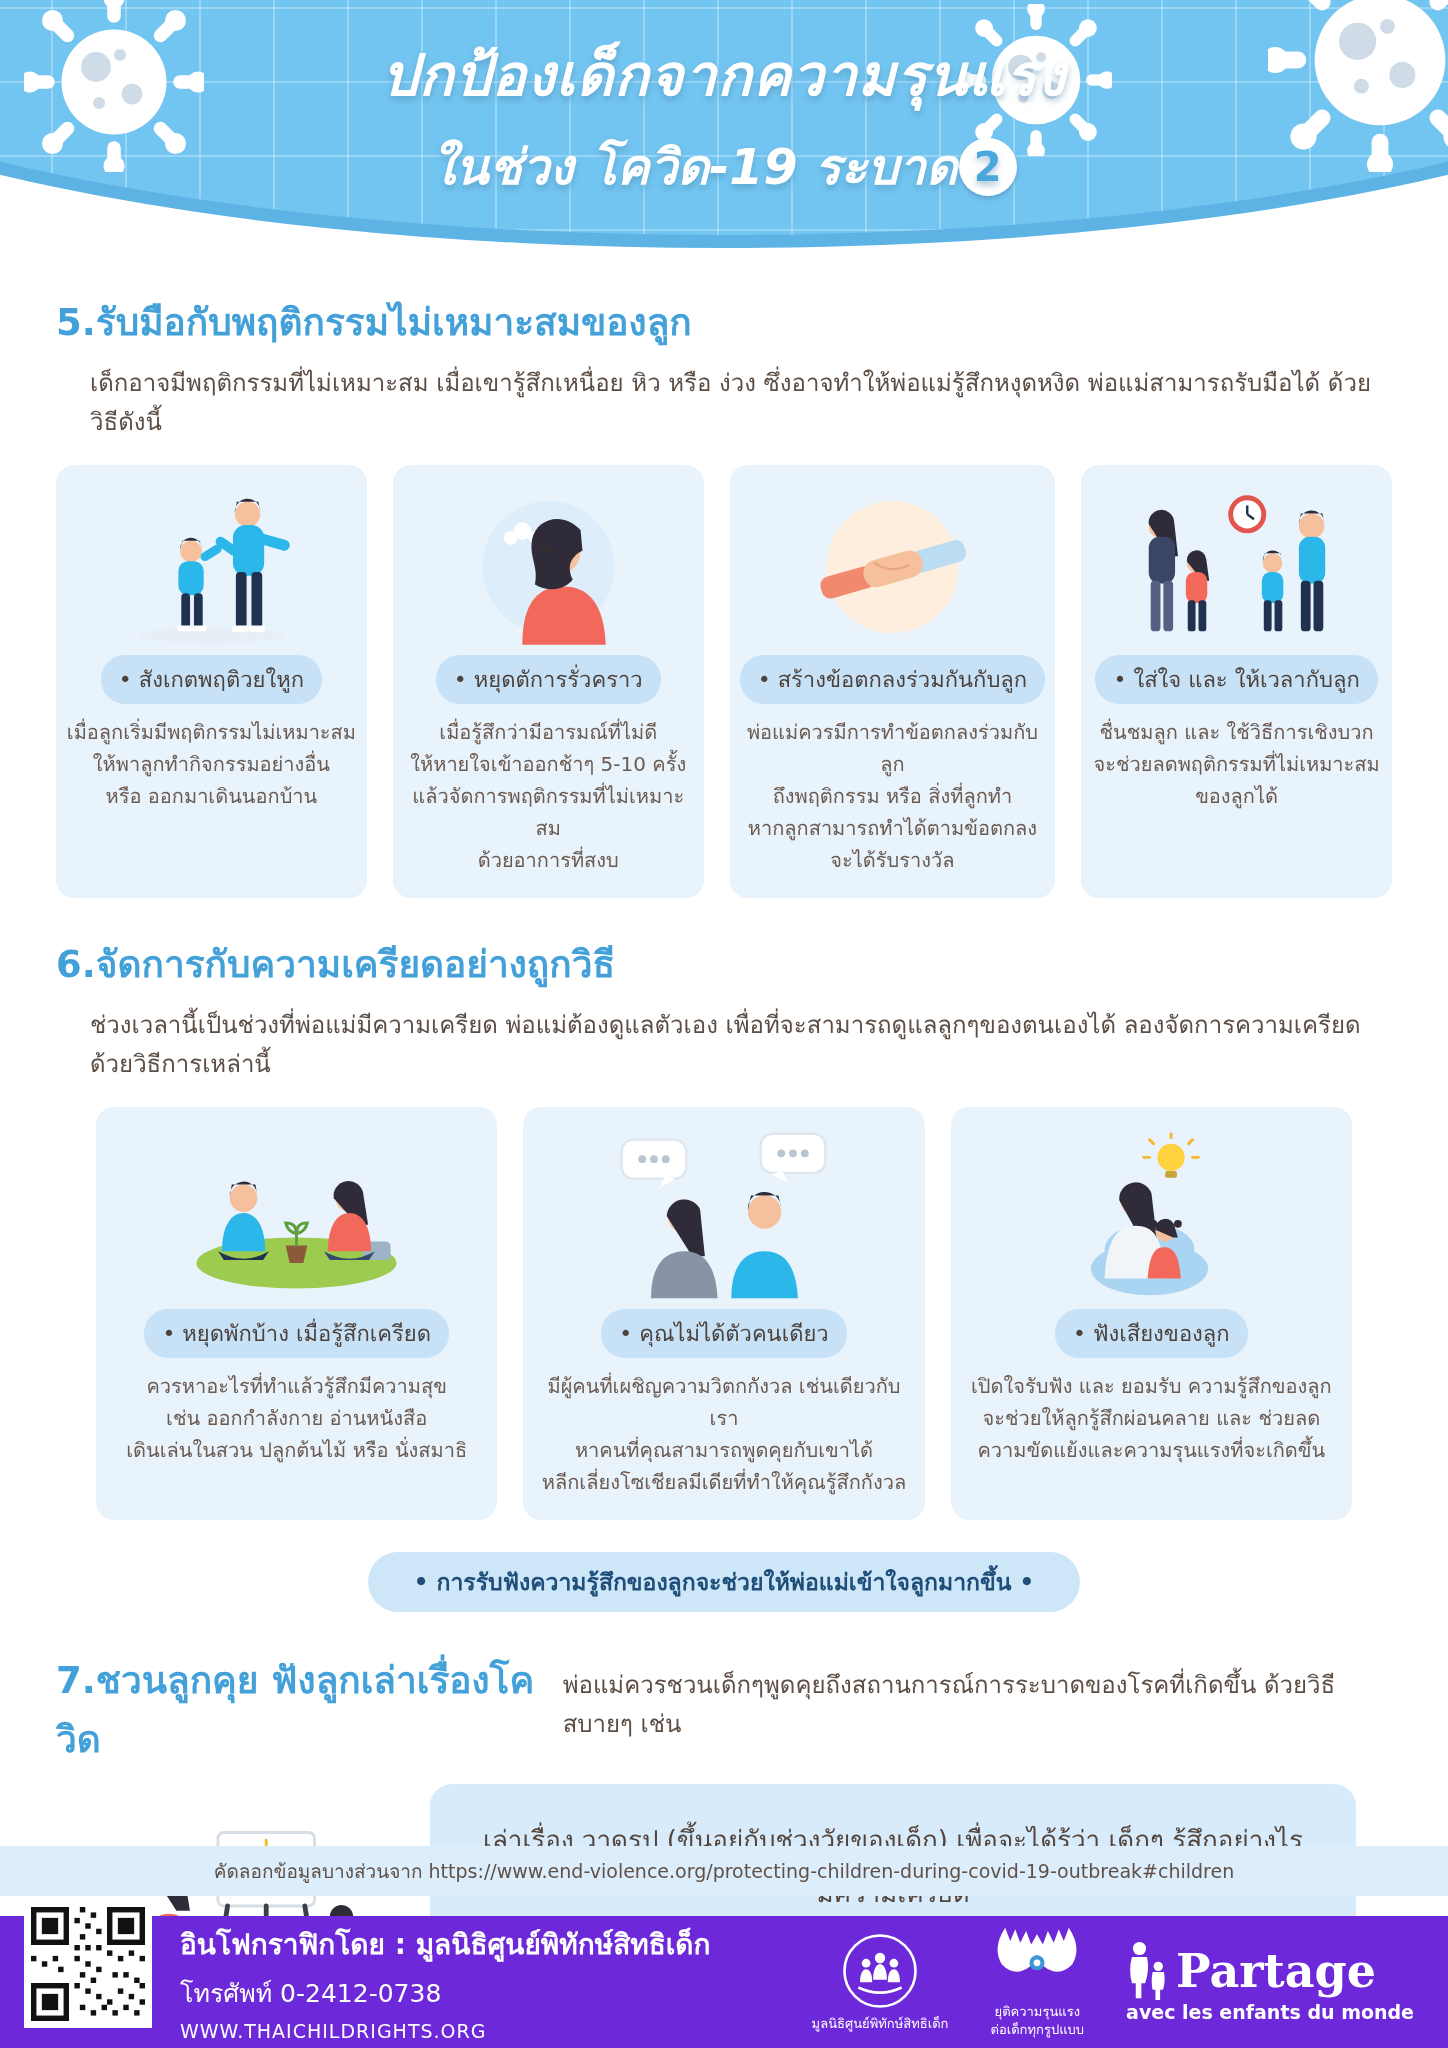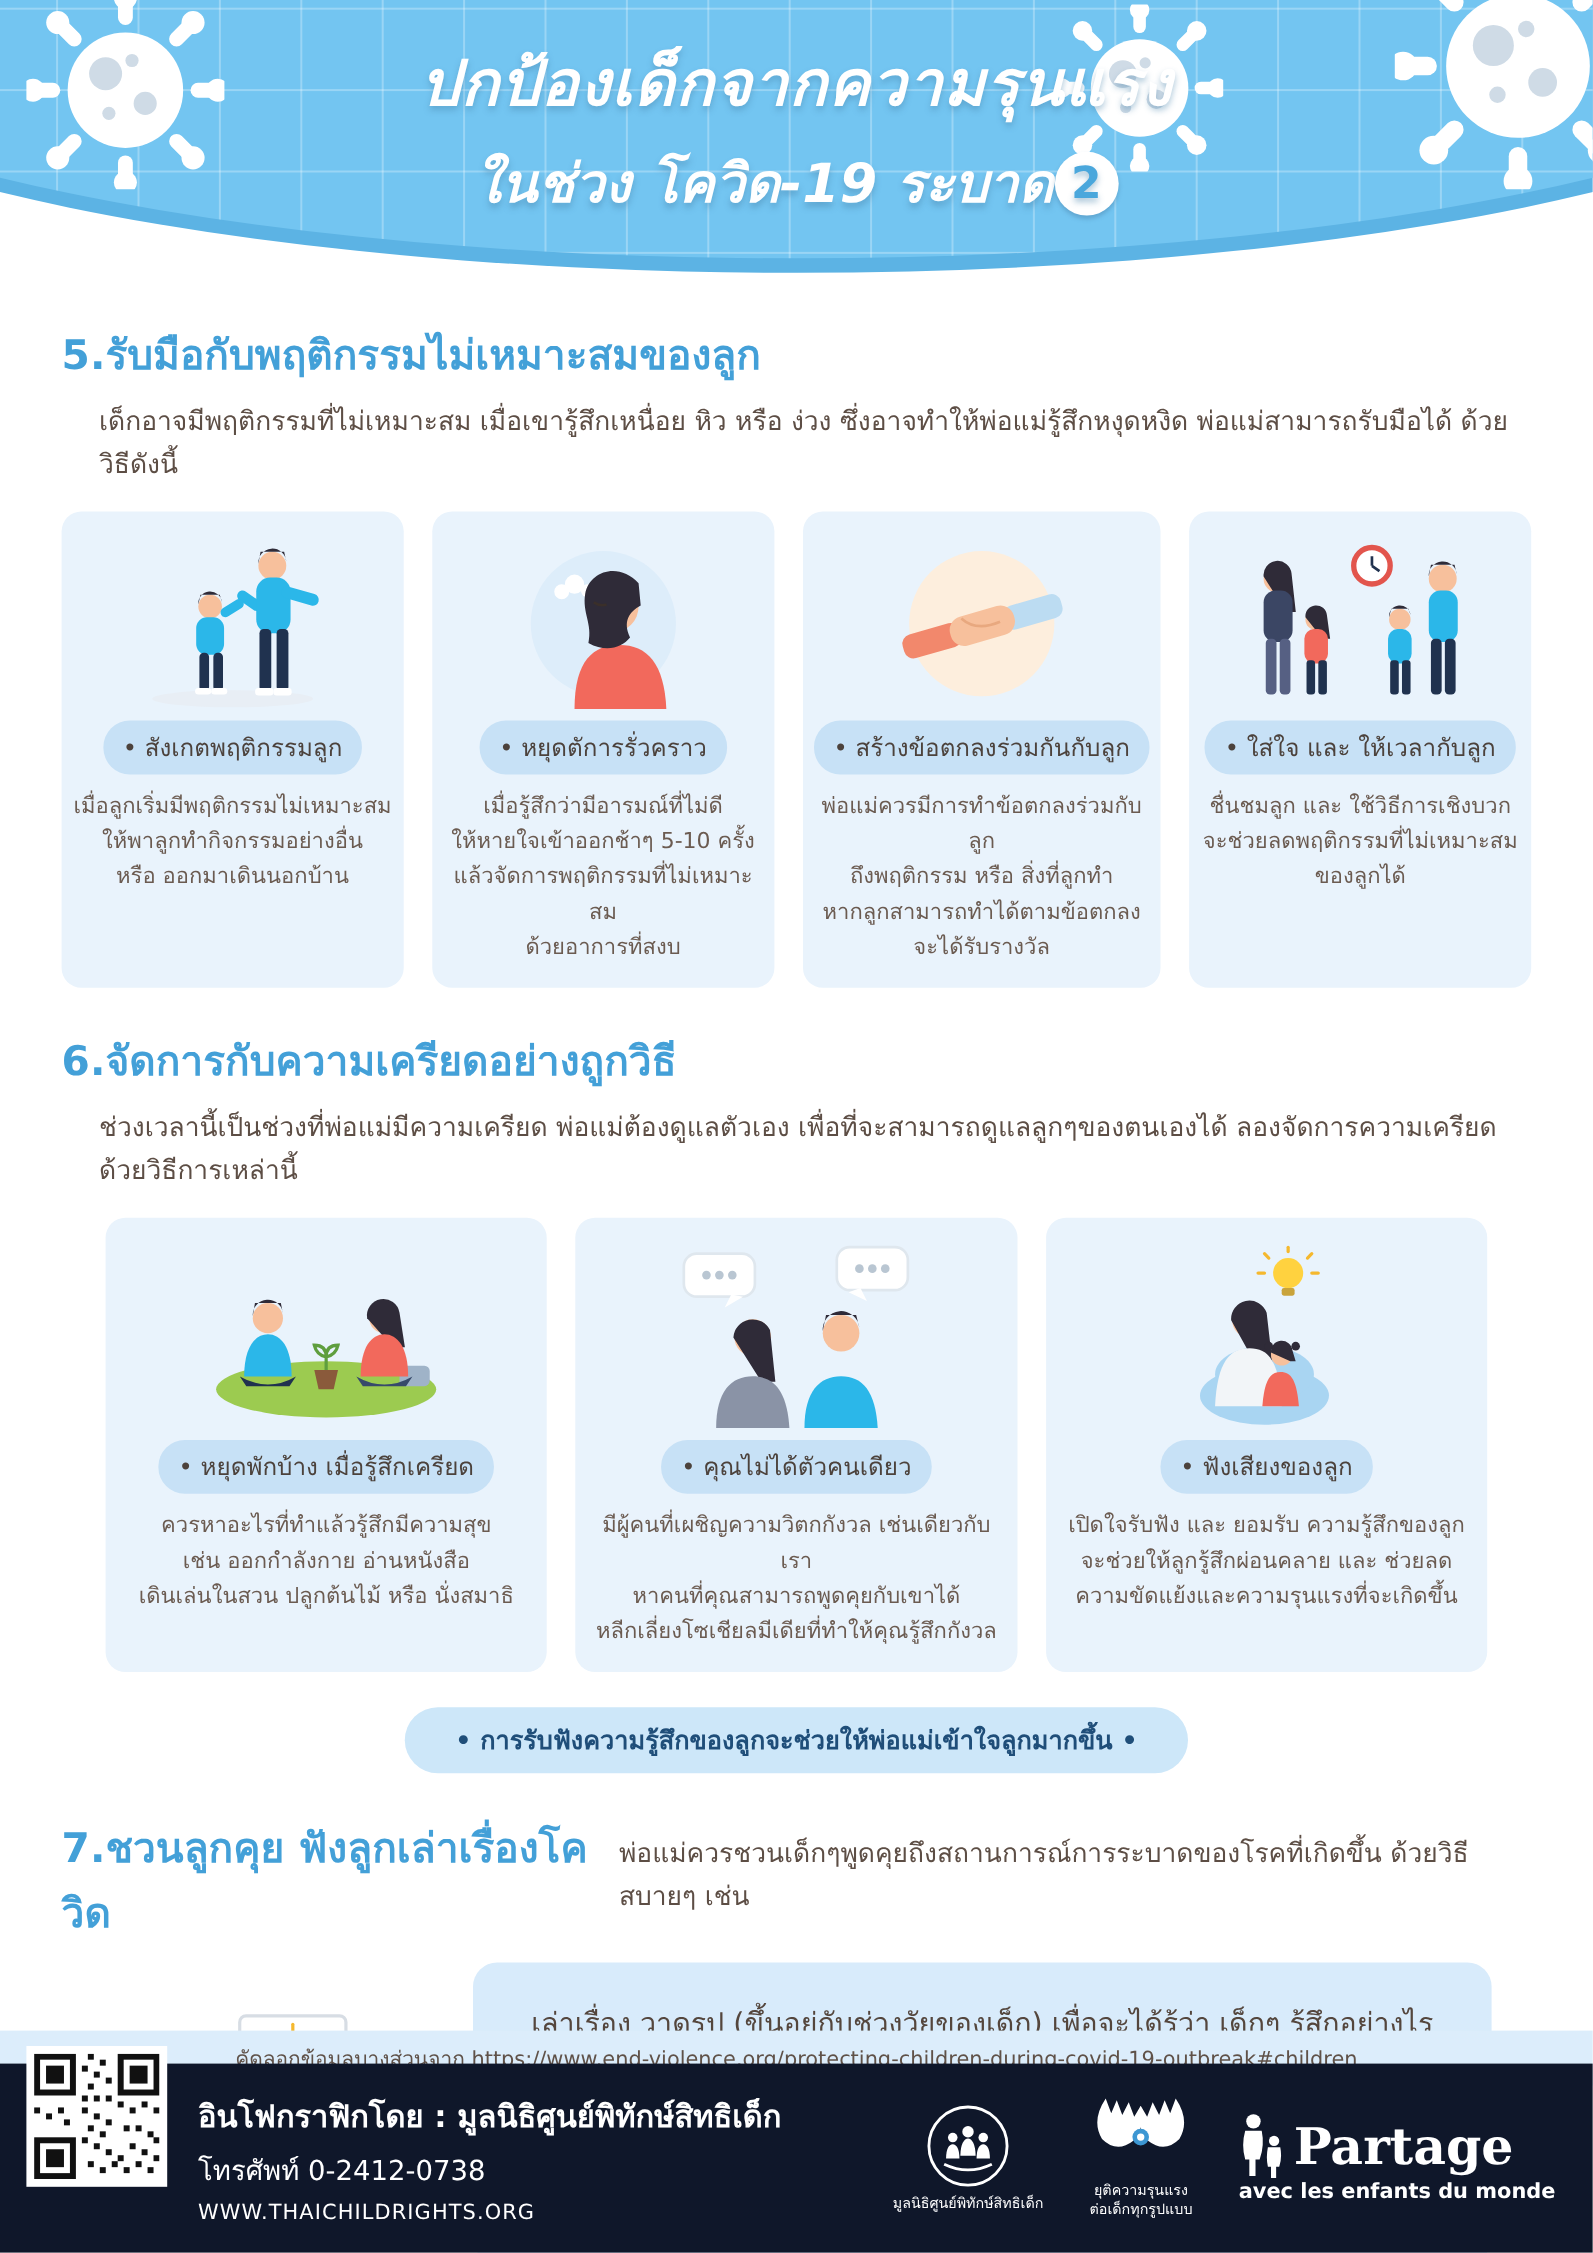--- a/index.html
+++ b/index.html
@@ -34,21 +34,21 @@
 
 
 .s7-head{display:flex;align-items:baseline;gap:20px;margin-top:38px;flex-wrap:nowrap}
 .s7-row{display:flex;align-items:center;gap:46px;margin-top:16px;padding:0 36px 0 48px}
 .s7-box{flex:1;background:#d8ebfb;border-radius:22px;padding:30px 42px;font-size:26px;color:#54463d;
   line-height:2.05;white-space:pre-line;text-align:center}
 
 
 .source{position:absolute;bottom:152px;left:0;right:0;background:#dcedfb;padding:10px 11px;text-align:center;
   font-size:19px;color:#5f5148}
-.fbar{position:absolute;bottom:0;left:0;right:0;background:#0f172a;height:172px;display:flex;align-items:center;color:#fff}
+.fbar{position:absolute;bottom:0;left:0;right:0;background:#6d28d9;height:132px;display:flex;align-items:center;color:#fff}
 .qr{position:absolute;left:24px;top:-16px;width:128px;height:128px;background:#fff;padding:7px}
 .credit{margin-left:180px}
 .credit .c1{font-size:28px;font-weight:bold}
 .credit .c2{font-size:25px;margin-top:7px}
 .credit .c3{font-size:19px;margin-top:7px;letter-spacing:1px;font-weight:normal}
 .logos{margin-left:auto;margin-right:34px;display:flex;align-items:center;gap:42px}
 .logo{display:flex;flex-direction:column;align-items:center;gap:5px;text-align:center}
 .logo-cap{font-size:13px;white-space:pre-line;line-height:1.35}
 .partage{display:flex;flex-direction:column;}
 .partage-top{display:flex;align-items:center;gap:8px}
@@ -138,21 +138,21 @@
               <circle cx="84" cy="64" r="11" fill="#f7c09c"></circle>
               <path d="M73,62 a11,11 0 0 1 22,-2 l-2,-7 h-18 z" fill="#2f2b38"></path>
               <rect x="71" y="74" width="26" height="35" rx="10" fill="#2bb7e9"></rect>
               <rect x="92" y="68" width="24" height="9" rx="4.5" fill="#2bb7e9" transform="rotate(-32 92 68)"></rect>
               <rect x="74" y="107" width="9" height="36" rx="4" fill="#20324f"></rect>
               <rect x="87" y="107" width="9" height="36" rx="4" fill="#20324f"></rect>
               <rect x="70" y="140" width="15" height="6" rx="3" fill="#fff"></rect>
               <rect x="85" y="140" width="15" height="6" rx="3" fill="#fff"></rect>
             </svg>
           </div>
-          <div class="pill">• สังเกตพฤติกรรมลูก</div>
+          <div class="pill">• สังเกตพฤติวยใหูก</div>
           <div class="cbody">เมื่อลูกเริ่มมีพฤติกรรมไม่เหมาะสม
 ให้พาลูกทำกิจกรรมอย่างอื่น
 หรือ ออกมาเดินนอกบ้าน</div>
         </div>
 
         <div class="card">
           <div class="illo" style="height:168px">
             <svg width="165" height="156" viewBox="0 0 170 160">
               <circle cx="85" cy="80" r="68" fill="#ddedfa"></circle>
               <circle cx="46" cy="50" r="7" fill="#fff"></circle>

